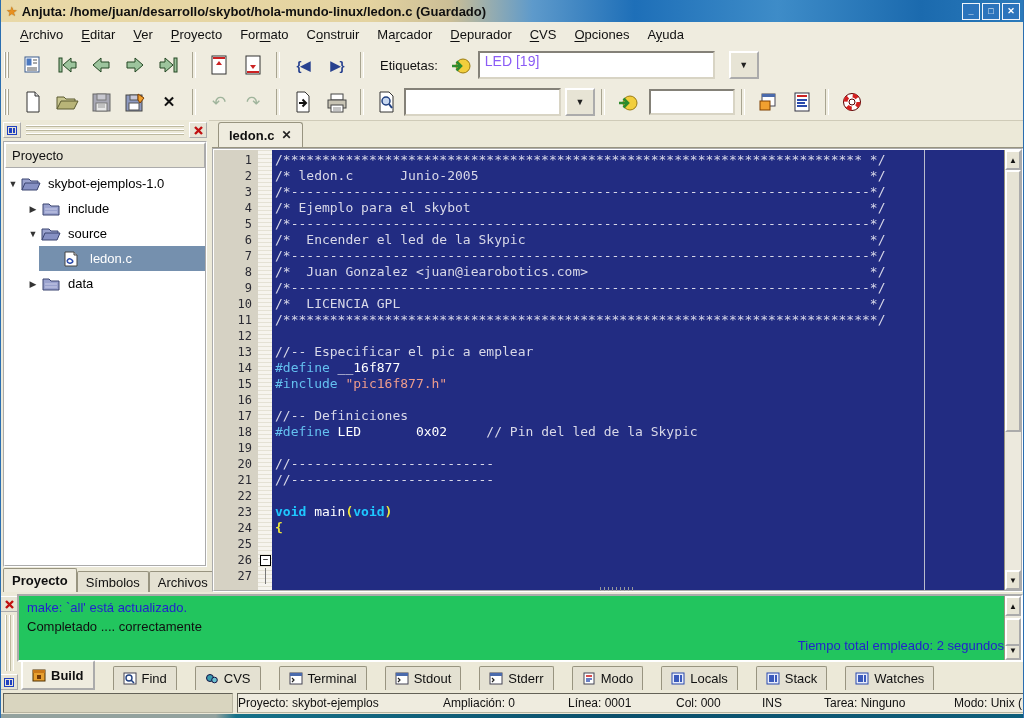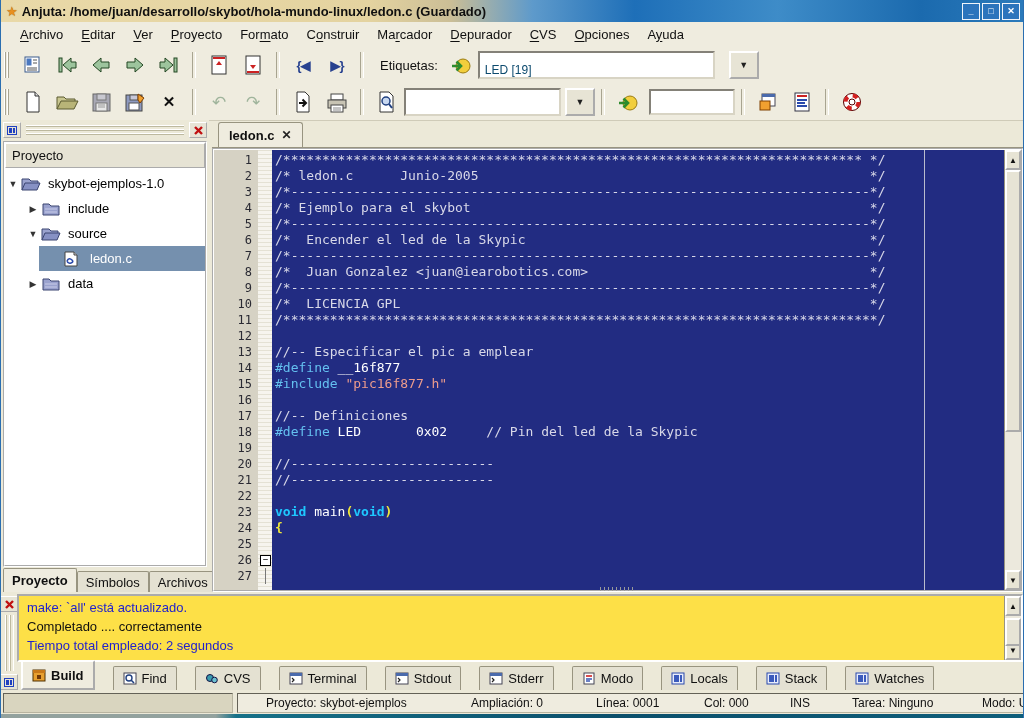--- a/index.html
+++ b/index.html
@@ -24,22 +24,22 @@
   
   .toolbar{left:0;right:0;background:#EFECDF;display:flex;align-items:center;border-bottom:1px solid #CFCBB8;}
   .tb1{top:46px;height:38px;}
   .tb2{top:84px;height:36px;}
   .tb-handle{width:6px;height:70%;margin:0 6px 0 3px;
     background:repeating-linear-gradient(90deg,#FFF 0 1px,#A8A490 1px 2px,transparent 2px 3px);}
   .tb-sep{width:2px;height:70%;margin:0 6px;border-left:1px solid #A8A490;border-right:1px solid #FFF;}
   .tb-btn{height:30px;min-width:30px;display:flex;align-items:center;justify-content:center;
     padding:0 2px;background:transparent;border:none;}
   .tb-label{font-size:13px;color:#101010;margin:0 6px 0 10px;white-space:nowrap;}
-  .combo{height:24px;background:#FFF;border:2px inset #D8D4C4;display:flex;align-items:flex-end;
-    font-size:12px;padding-left:5px;color:#0c4a6e;}
+  .combo{height:24px;background:#FFF;border:2px inset #D8D4C4;display:flex;align-items:flex-start;
+    font-size:14px;padding-left:5px;color:#8b5cf6;}
   .combo-tag{width:228px;}
   .combo-search{width:148px;}
   .drop-btn{width:26px;height:24px;margin-left:4px;background:#E7E4D5;border:2px outset #FFF;
     display:flex;align-items:center;justify-content:center;font-size:9px;color:#202020;}
   .entry-small{width:82px;height:22px;background:#FFF;border:2px inset #D8D4C4;margin-left:4px;}
   .brace-glyph{font-size:13px;font-weight:bold;color:#27418F;letter-spacing:-1px;}
   .close-x{font-size:15px;font-weight:bold;color:#111;}
   .undo-glyph{font-size:17px;color:#9FB49B;}
   
   .left-dock{top:120px;left:0;width:208px;height:472px;display:flex;flex-direction:column;background:#ECE9D8;}
@@ -89,21 +89,21 @@
   .sc-track{flex:1;position:relative;}
   .sc-thumb{position:absolute;left:0;right:0;background:#E7E4D5;border:2px outset #FFF;}
   
   .splitter{top:585px;left:211px;right:0;height:7px;display:flex;align-items:center;justify-content:center;}
   .splitter-dots{width:36px;height:4px;background:repeating-linear-gradient(90deg,#999 0 1px,transparent 1px 4px);}
   
   .bottom-panel{top:594px;left:0;right:0;height:98px;background:#ECE9D8;display:flex;}
   .bp-strip{width:16px;display:flex;flex-direction:column;align-items:center;padding:2px 0;flex:none;}
   .grip-v{flex:1;width:9px;margin:3px 0;background:repeating-linear-gradient(90deg,#FFF 0 1px,#BDB99F 1px 2px,transparent 2px 4px);}
   .bp-main{flex:1;display:flex;flex-direction:column;overflow:hidden;}
-  .msg-frame{height:64px;border:2px inset #FFF;background:#fde047;display:flex;flex:none;}
+  .msg-frame{height:64px;border:2px inset #FFF;background:#22c55e;display:flex;flex:none;}
   .msg-list{flex:1;padding:2px 0 0 8px;overflow:hidden;}
   .msg-line{font-size:13px;line-height:19px;white-space:nowrap;}
   .bp-tabs{height:28px;display:flex;align-items:flex-end;padding-left:4px;gap:18px;}
   .bp-tab{height:23px;border:1px solid #989480;border-bottom:none;background:#E4E1D2;border-radius:2px 2px 0 0;
     display:flex;align-items:center;gap:5px;padding:0 9px;font-size:13px;color:#101010;white-space:nowrap;}
   .bp-tab.active{height:26px;background:#EFECDF;font-weight:bold;border:2px outset #FFF;}
   
   .statusbar{top:692px;left:0;right:0;height:22px;background:#ECE9D8;display:flex;align-items:center;gap:4px;padding:0 2px;}
   .st-box{height:18px;border:1px inset #B8B4A0;background:#E4E1D2;}
   .st-left{width:228px;flex:none;background:#D9D5BF;}
@@ -511,21 +511,21 @@
           <rect x="2" y="2" width="3" height="5" fill="#2040C0"></rect>
           <rect x="6" y="2" width="2" height="5" fill="#2040C0"></rect>
         </svg>
     </div>
   </div>
   <div class="bp-main">
     <div class="msg-frame">
       <div class="msg-list">
         <div class="msg-line" style="color: rgb(34, 34, 204);">make: `all' está actualizado.</div>
         <div class="msg-line" style="color: rgb(16, 16, 16);">Completado .... correctamente</div>
-        <div class="msg-line" style="color: rgb(34, 34, 204);">Tiempo total empleado: 2 segundos</div>
+        <div class="msg-line" style="color: rgb(34, 34, 204); text-align: right;">Tiempo total empleado: 2 segundos</div>
       </div>
       <div class="vscroll">
         <div class="sc-btn">▲</div>
         <div class="sc-track">
           <div class="sc-thumb" style="top:2px;height:24px;"></div>
         </div>
         <div class="sc-btn">▼</div>
       </div>
     </div>
     <div class="bp-tabs">
@@ -609,21 +609,21 @@
           </svg>
         <span>Watches</span>
       </div>
     </div>
   </div>
 </div>
 
 <div class="abs statusbar">
   <div class="st-box st-left"></div>
   <div class="st-right">
-    <span class="st-item" style="margin-left:28px;width:205px;">Proyecto: skybot-ejemplos</span>
+    <span class="st-item" style="margin-left:0;width:205px;">Proyecto: skybot-ejemplos</span>
     <span class="st-item" style="width:125px;">Ampliación: 0</span>
     <span class="st-item" style="width:108px;">Línea: 0001</span>
     <span class="st-item" style="width:86px;">Col: 000</span>
     <span class="st-item" style="width:62px;">INS</span>
     <span class="st-item" style="width:130px;">Tarea: Ninguno</span>
     <span class="st-item">Modo: Unix (LF)</span>
   </div>
 </div>
 <div class="abs bottom-edge"></div>
 

